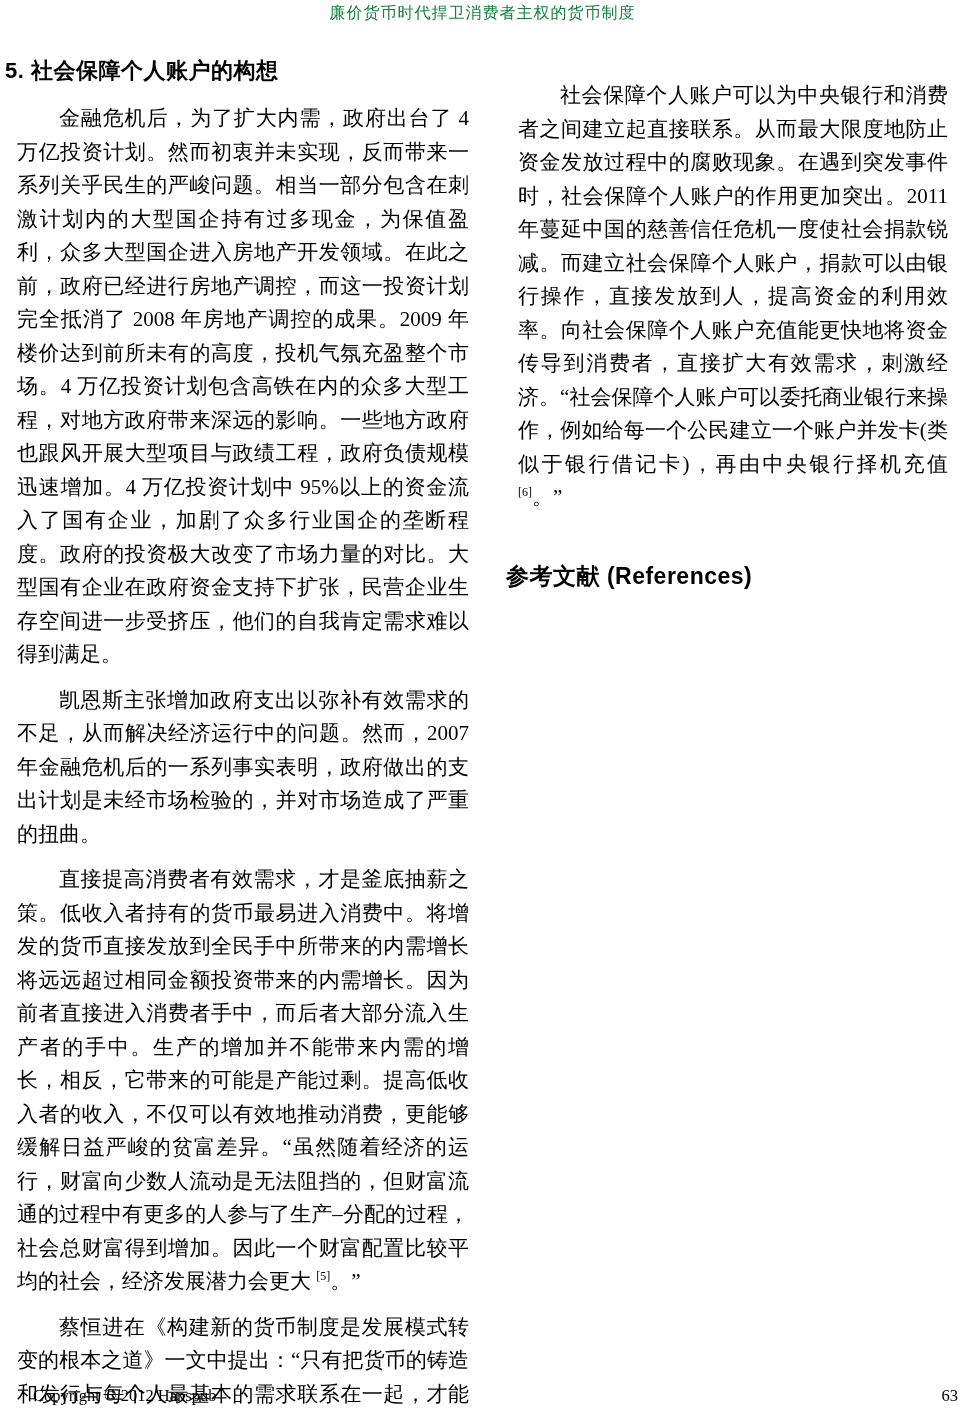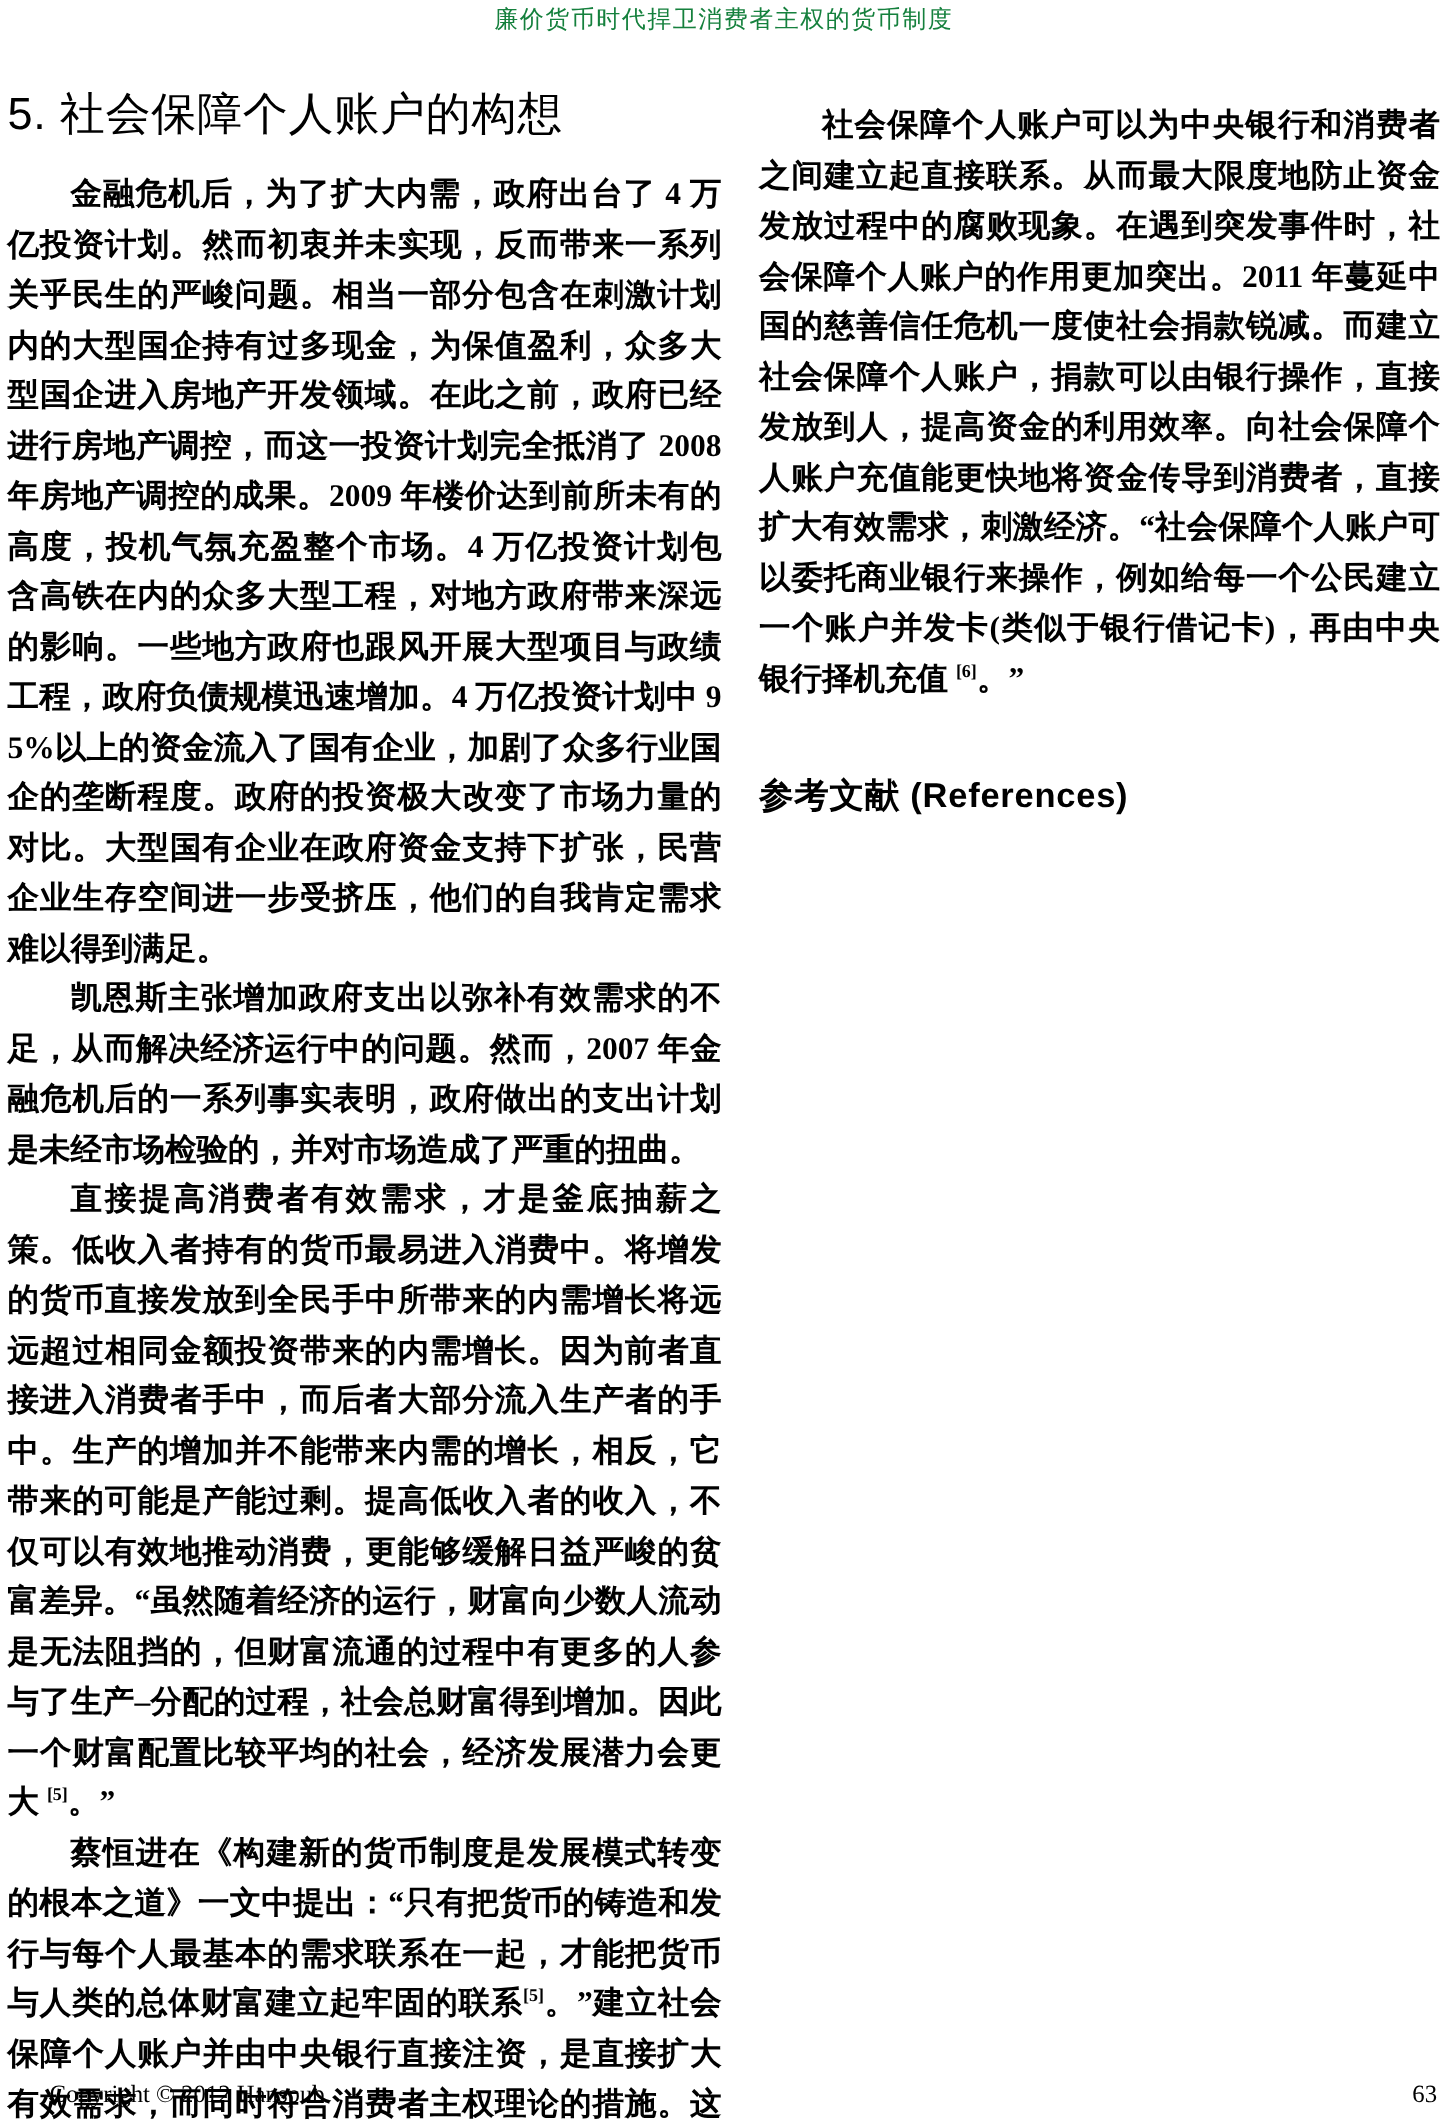--- a/index.html
+++ b/index.html
@@ -21,33 +21,32 @@
     padding: 0 5px;
     margin-top: 32px;
     gap: 25px;
     align-items: flex-start;
   }
   .col { flex: 0 0 auto; }
   .col.left  { width: 476px; }
   .col.right { width: 454px; padding-top: 11px; }
   .section-heading {
     font-family: "Liberation Sans", "DejaVu Sans", sans-serif;
-    font-weight: normal;
-    font-size: 30px;
+    font-weight: bold;
+    font-size: 22px;
     margin: 0 0 16px 0;
     letter-spacing: 0.5px;
   }
   .para {
-    margin: 0;
+    margin: 12px;
     font-size: 21px;
     line-height: 33.5px;
     text-align: justify;
     text-indent: 2em;
     word-break: break-all;
-    font-weight: bold;
   }
   .para sup {
     font-size: 12px;
     line-height: 0;
     vertical-align: super;
   }
   .ref-heading {
     font-family: "Liberation Sans", "DejaVu Sans", sans-serif;
     font-weight: bold;
     font-size: 23px;

